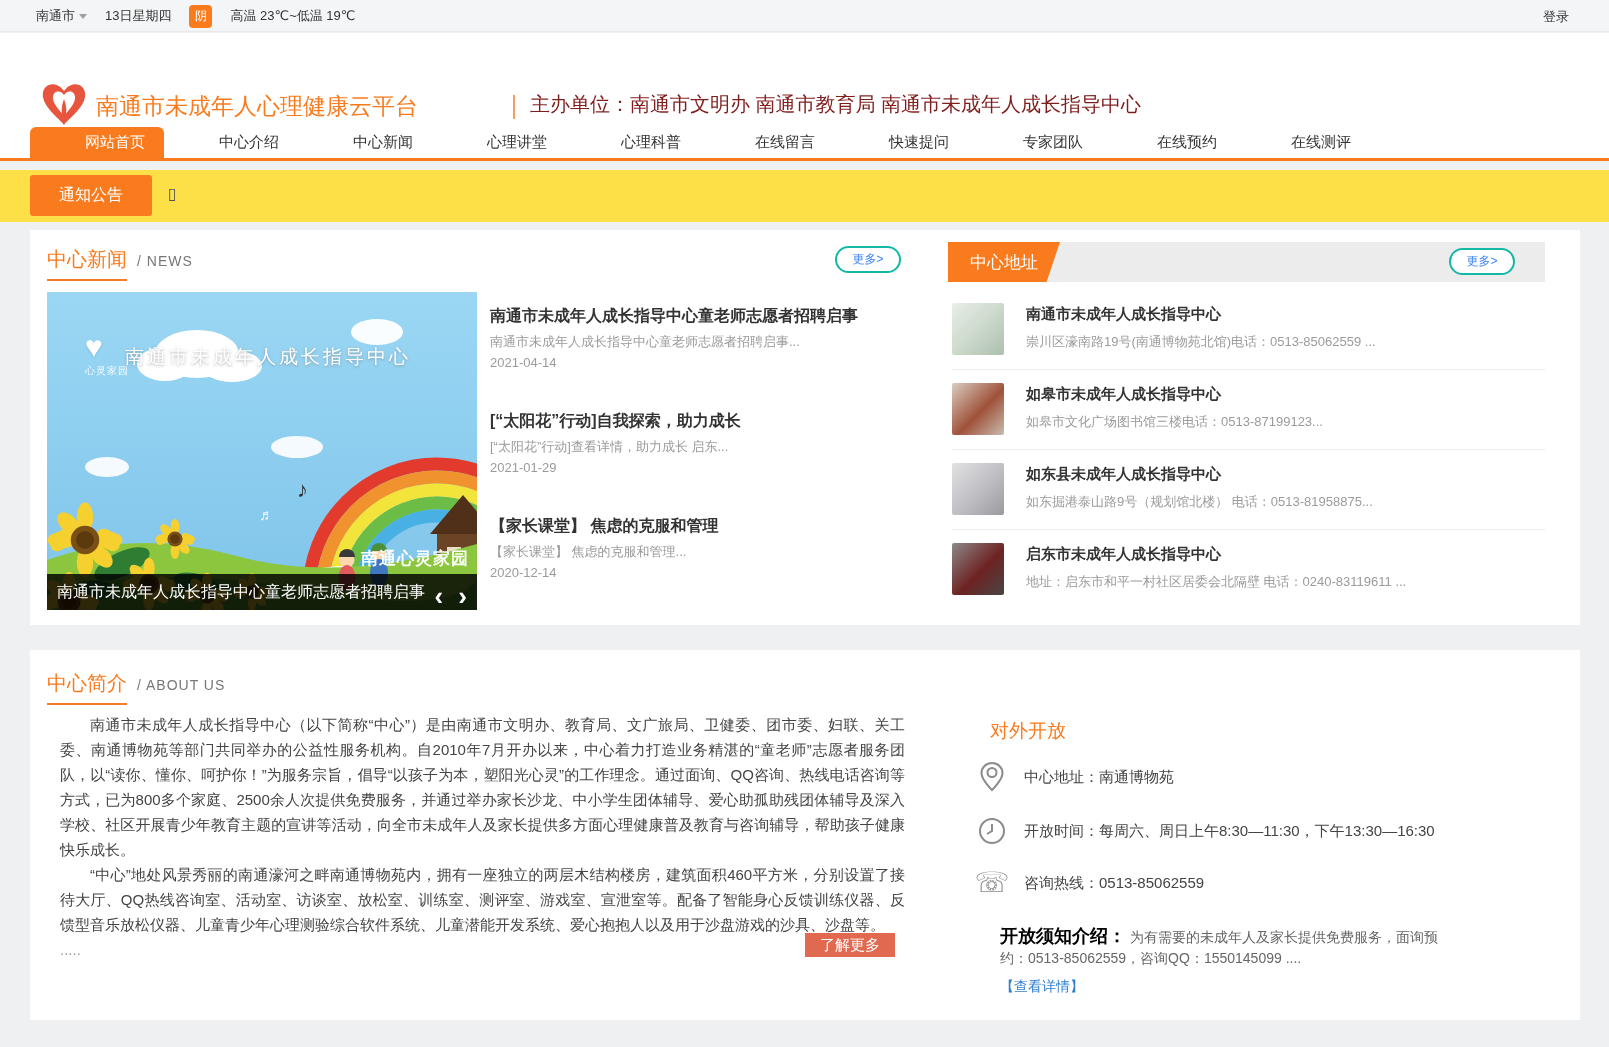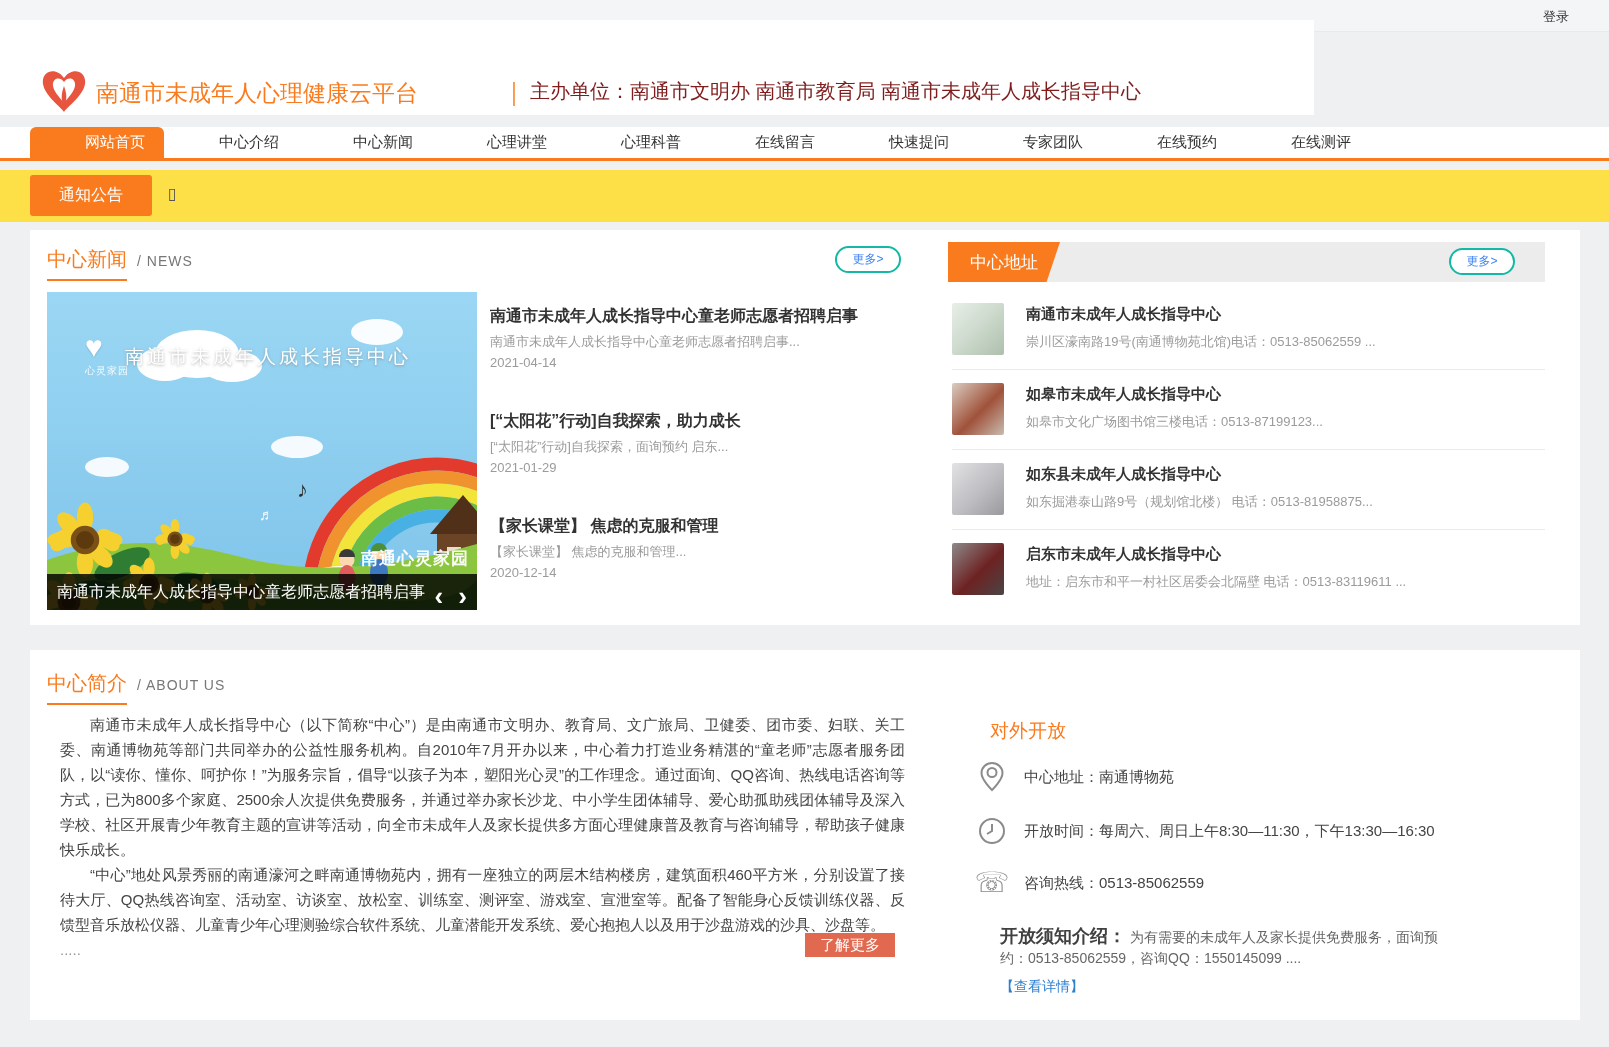--- a/index.html
+++ b/index.html
@@ -9,21 +9,21 @@
 
   
   .topbar { position:absolute; left:0; top:0; width:1609px; height:32px; background:#f4f5f6; border-bottom:1px solid #e9eaeb; font-size:13px; color:#333; }
   .topbar-left { position:absolute; left:36px; top:0; height:32px; display:flex; align-items:center; gap:18px; }
   .city-select { display:flex; align-items:center; gap:4px; cursor:pointer; }
   .caret-down { width:0; height:0; border-left:4px solid transparent; border-right:4px solid transparent; border-top:5px solid #9aa0a6; display:inline-block; }
   .weather-badge { display:inline-flex; align-items:center; justify-content:center; width:23px; height:23px; background:#fa7b1e; color:#fff; font-size:12px; border-radius:4px; }
   .login-link { position:absolute; right:40px; top:8px; font-size:13px; color:#333; cursor:pointer; }
 
   
-  .header { position:absolute; left:0; top:20px; width:1314px; height:95px; background:#ffffff; }
+  .header { position:absolute; left:0; top:33px; width:1609px; height:95px; background:#ffffff; }
   .logo { position:absolute; left:40px; top:48px; width:48px; height:50px; }
   .site-title { position:absolute; left:96px; top:58px; font-size:23px; color:#fa7b1e; }
   .title-sep { position:absolute; left:502px; top:56px; font-size:24px; color:#fa7b1e; }
   .organizer { position:absolute; left:428px; top:58px; font-size:20px; color:#7f1d1d; }
 
   
   .nav { position:absolute; left:0; top:127px; width:1609px; height:34px; background:#fff; border-bottom:3px solid #fa7b1e; }
   .nav-inner { position:absolute; left:30px; top:0; width:1420px; height:31px; display:flex; }
   .nav-tab { width:134px; height:31px; display:flex; align-items:center; justify-content:center; font-size:15px; color:#333; cursor:pointer;padding-left:36px; }
   .nav-tab.active { background:#fa7b1e; color:#fff; border-radius:6px 6px 0 0; }
@@ -88,29 +88,38 @@
   
   .open-col { position:absolute; left:918px; top:0; width:610px; height:370px; }
   .open-title { position:absolute; left:42px; top:68px; font-size:19px; color:#fa7b1e; }
   .open-row { position:absolute; left:28px; display:flex; align-items:center; gap:16px; font-size:15px; color:#444; }
   .open-row .oi { width:32px; height:34px; display:flex; align-items:center; justify-content:center; color:#8b8b8b; }
   .row-addr { top:110px; }
   .row-time { top:164px; }
   .row-phone { top:216px; }
   .phone-glyph { font-size:28px; color:#8b8b8b; line-height:1; }
   .open-notice { position:absolute; left:52px; top:276px; width:452px; font-size:14px; line-height:21px; color:#666; }
-  .open-notice b { font-size:18px; color:#404040; }
+  .open-notice b { font-size:18px; color:#000000; }
   .detail-link { position:absolute; left:52px; top:328px; font-size:14px; color:#2e7fd0; cursor:pointer; }
 </style>
 </head>
 <body>
 
 <div class="page">
 
   <div class="topbar">
+    <div class="topbar-left">
+      <span class="city-select">
+        <span>南通市</span>
+        <span class="caret-down"></span>
+      </span>
+      <span>13日星期四</span>
+      <span class="weather-badge">阴</span>
+      <span>高温 23℃~低温 19℃</span>
+    </div>
     <span class="login-link">登录</span>
   </div>
 
   <div class="header">
     <svg class="logo" viewBox="0 0 48 50">
       <path d="M24 10 C16 -2 1 3 3 16 C5 28 20 38 24 44 C28 38 43 28 45 16 C47 3 32 -2 24 10 Z" fill="#e8553e"></path>
       <path d="M24 14 C20 8 12 10 13 18 C14 25 22 31 24 36 C26 31 34 25 35 18 C36 10 28 8 24 14 Z" fill="#fff"></path>
       <path d="M24 18 C22 24 20 30 24 40 C28 30 26 24 24 18 Z" fill="#e8553e"></path>
     </svg>
     <div class="site-title">南通市未成年人心理健康云平台</div>
@@ -243,21 +252,21 @@
     </div>
 
     <div class="news-list">
       <div class="news-item" style="top:0;">
         <div class="n-title">南通市未成年人成长指导中心童老师志愿者招聘启事</div>
         <div class="n-desc">南通市未成年人成长指导中心童老师志愿者招聘启事...</div>
         <div class="n-date">2021-04-14</div>
       </div>
       <div class="news-item" style="top:105px;">
         <div class="n-title">[“太阳花”行动]自我探索，助力成长</div>
-        <div class="n-desc">[“太阳花”行动]自我探索，面询预约 启东...</div>
+        <div class="n-desc">[“太阳花”行动]查看详情，助力成长 启东...</div>
         <div class="n-date">2021-01-29</div>
       </div>
       <div class="news-item" style="top:210px;">
         <div class="n-title">【家长课堂】 焦虑的克服和管理</div>
         <div class="n-desc">【家长课堂】 焦虑的克服和管理...</div>
         <div class="n-date">2020-12-14</div>
       </div>
     </div>
 
     <div class="addr-col">
@@ -284,21 +293,21 @@
           <div class="addr-thumb thumb-2"></div>
           <div class="addr-text">
             <div class="a-name">如东县未成年人成长指导中心</div>
             <div class="a-detail">如东掘港泰山路9号（规划馆北楼） 电话：0513-81958875...</div>
           </div>
         </div>
         <div class="addr-item">
           <div class="addr-thumb thumb-3"></div>
           <div class="addr-text">
             <div class="a-name">启东市未成年人成长指导中心</div>
-            <div class="a-detail">地址：启东市和平一村社区居委会北隔壁 电话：0513-83119611 ...</div>
+            <div class="a-detail">地址：启东市和平一村社区居委会北隔壁 电话：0240-83119611 ...</div>
           </div>
         </div>
       </div>
     </div>
   </div>
 
   <div class="card row2">
 
     <div class="sec-head" style="left:17px; top:20px;">
       <span class="sec-title">中心简介</span>

